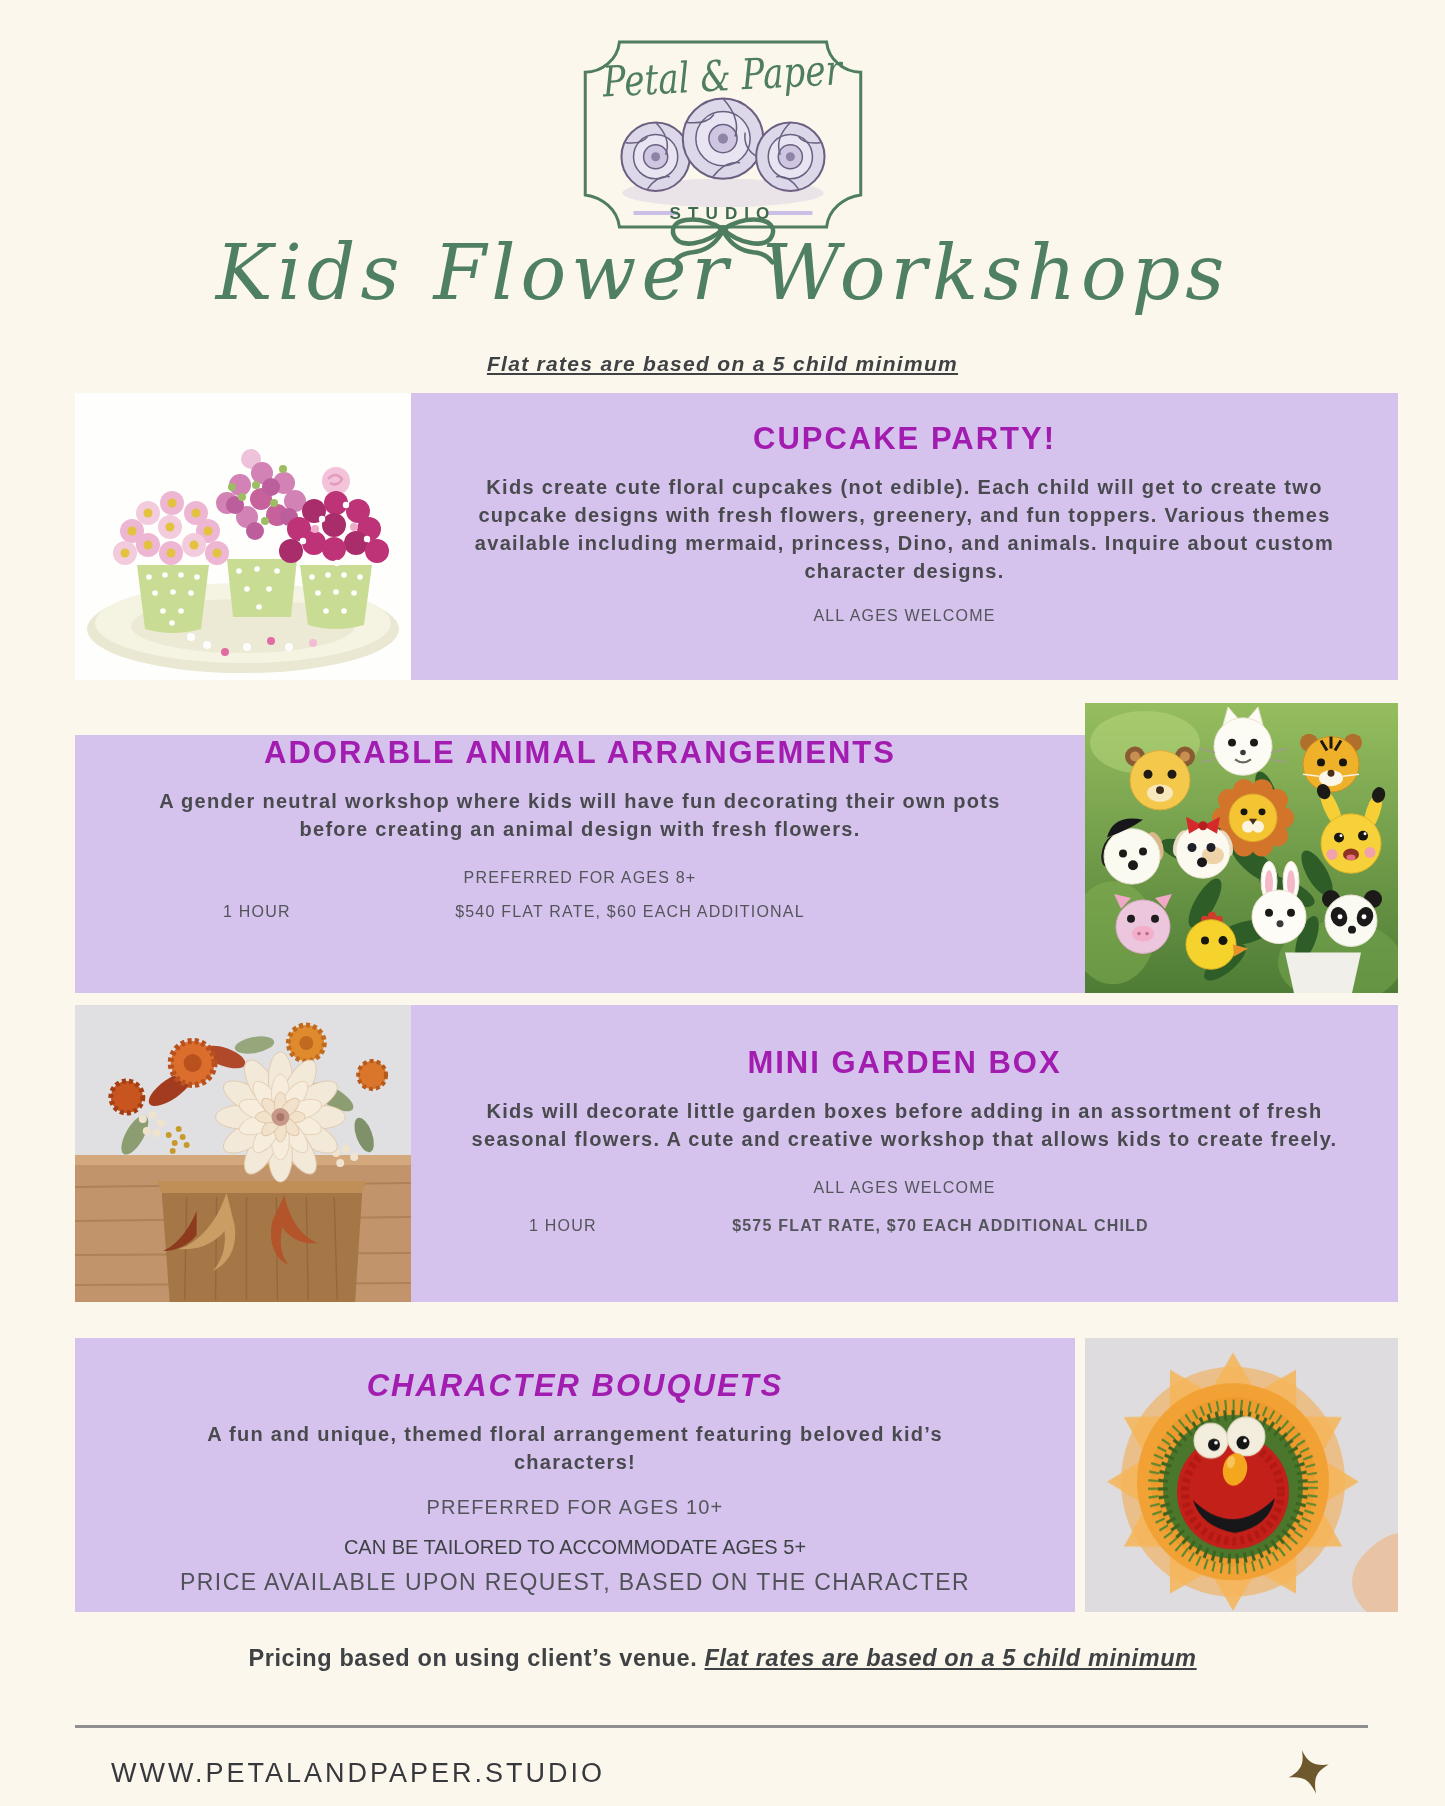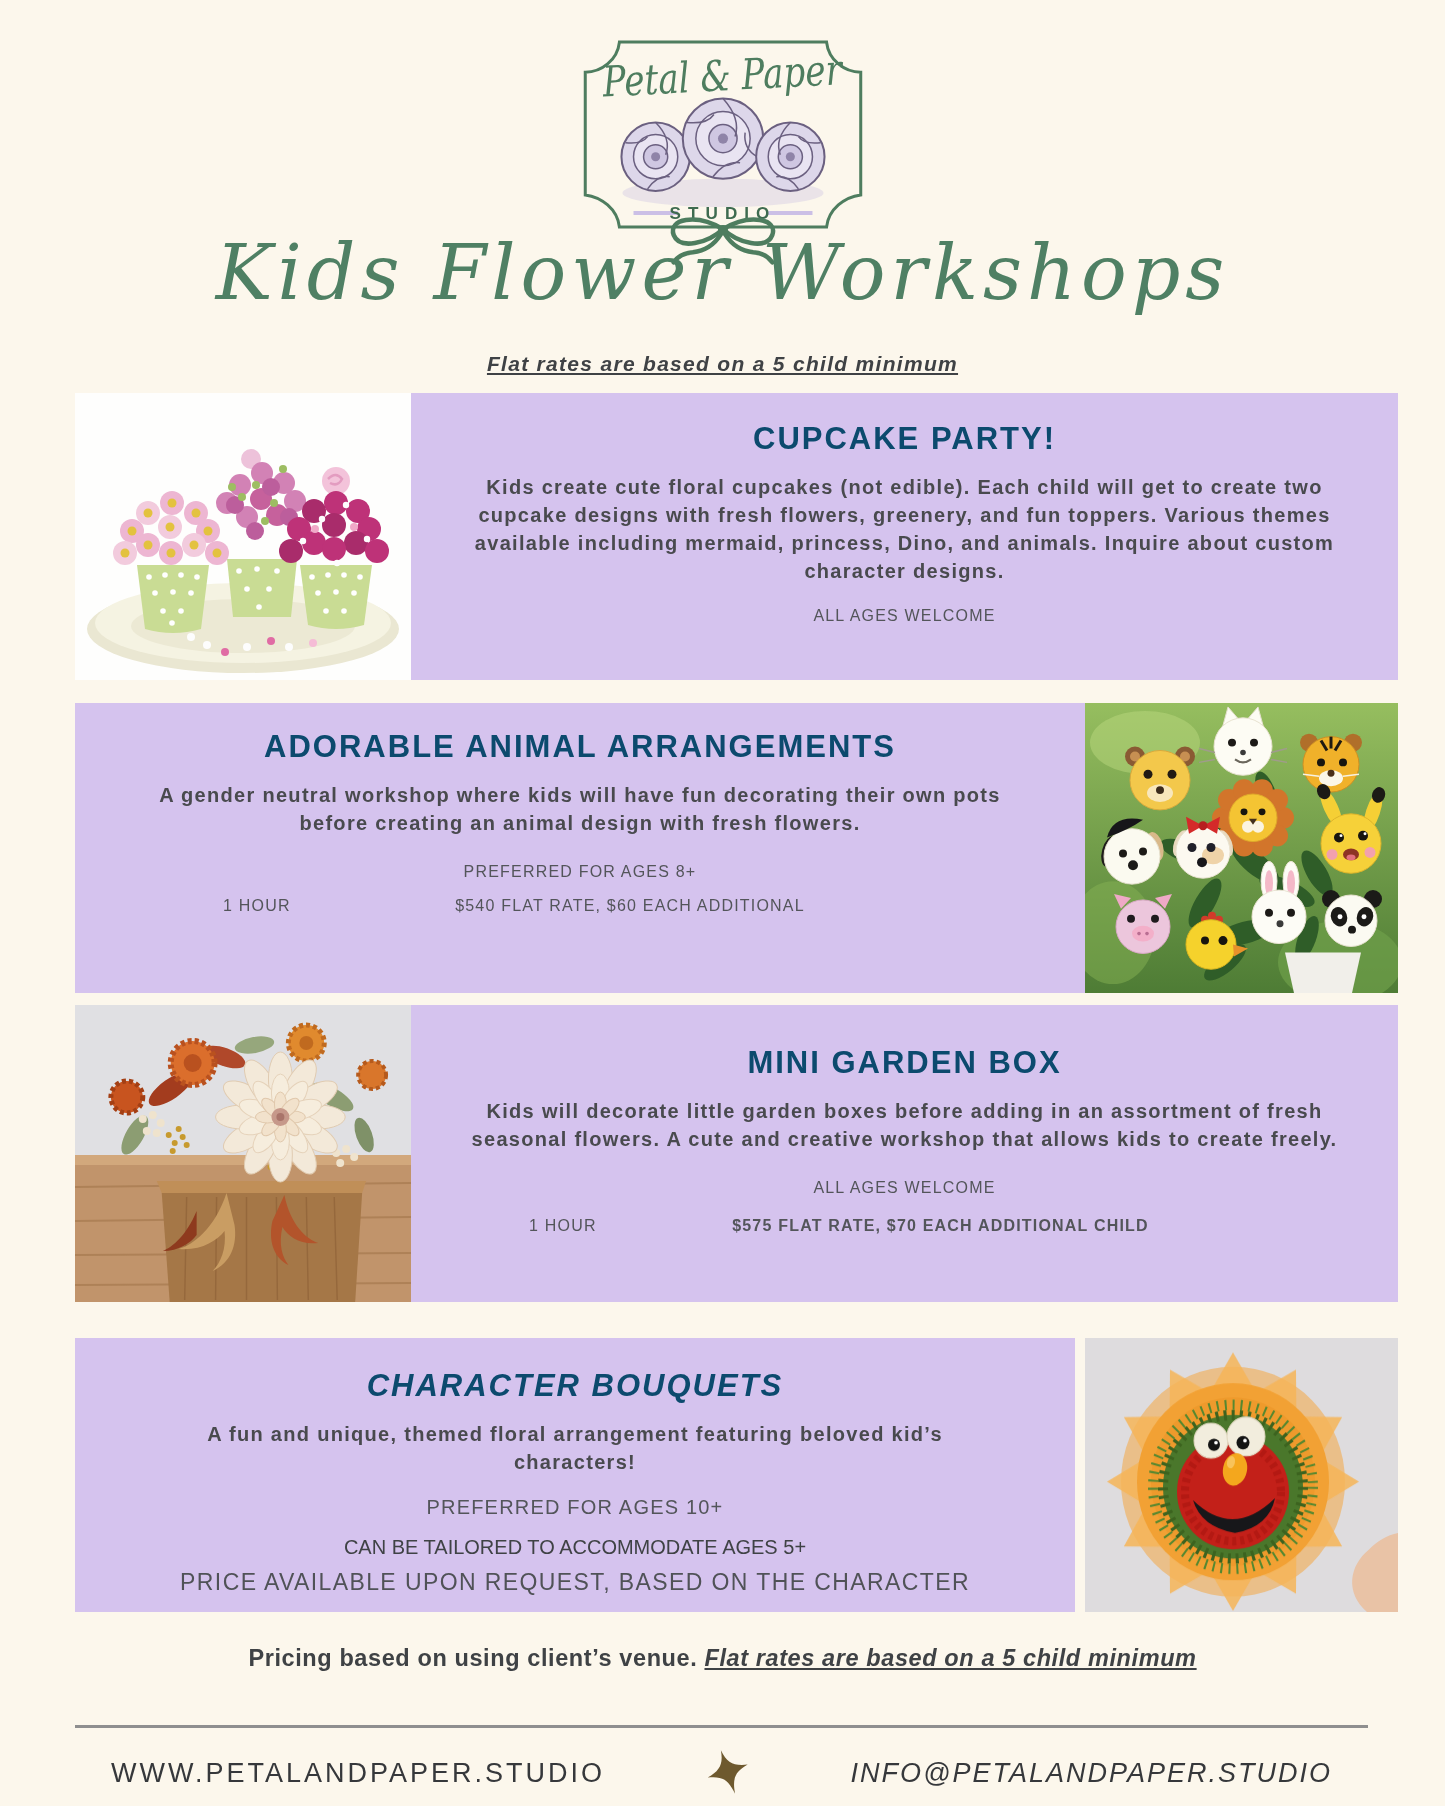--- a/index.html
+++ b/index.html
@@ -11,32 +11,32 @@
       font-family:"DejaVu Serif",serif;font-style:italic;font-size:76px;color:#4F8064;
       letter-spacing:5px;white-space:nowrap;}
   .subtitle{position:absolute;top:352px;left:0;width:100%;text-align:center;
       font-size:21px;font-weight:bold;font-style:italic;text-decoration:underline;
       letter-spacing:1.3px;color:#3F4245;}
   
   .row{position:absolute;left:75px;width:1323px;display:flex;}
   .photo{flex:0 0 auto;overflow:hidden;}
   .photo svg{display:block;width:100%;height:100%;}
   .panel{flex:1 1 auto;background:#D5C3EE;box-sizing:border-box;text-align:center;padding:0 18px;}
-  .panel h2{margin:0;font-size:31px;font-weight:bold;color:#0c4a6e;letter-spacing:2px;}
+  .panel h2{margin:0;font-size:31px;font-weight:bold;color:#a21caf;letter-spacing:2px;}
   .panel h2.italic{font-style:italic;}
   .desc{margin:16px auto 0;font-size:20px;font-weight:bold;color:#494A4E;
         letter-spacing:1.3px;line-height:28px;}
   .ages,.duration,.price{font-size:16px;color:#53555A;letter-spacing:1.2px;}
   .rate-row{position:relative;}
   .duration{position:absolute;top:0;}
   .price{display:block;text-align:center;}
   
   .s1 .panel{padding-top:28px;} .s1 .desc{max-width:920px;} .s1 .ages{margin-top:22px;display:block;}
   .s1 .rate-row{margin-top:14px;} .s1 .duration{left:58px;} .s1 .price{padding-right:42px;}
-  .s2 .panel{padding-top:26px;} .s2 .desc{max-width:880px;} .s2 .ages{margin-top:26px;display:block;}
+  .s2 .panel{margin-top:32px;} .s2 .desc{max-width:880px;} .s2 .ages{margin-top:26px;display:block;}
   .s2 .rate-row{margin-top:16px;} .s2 .duration{left:130px;} .s2 .price{padding-left:100px;}
   .s3 .panel{padding-top:40px;} .s3 .desc{max-width:880px;} .s3 .ages{margin-top:26px;display:block;}
   .s3 .rate-row{margin-top:20px;} .s3 .duration{left:100px;} .s3 .price{padding-left:72px;font-weight:bold;}
   .s4 .panel{padding-top:30px;} .s4 .desc{max-width:800px;} 
   .s4 .ages{margin-top:20px;display:block;font-size:20px;}
   .s4 .ages2{margin-top:17px;display:block;font-size:20px;}
   .s4 .price-line{margin-top:10px;display:block;font-size:23px;color:#505257;letter-spacing:1.4px;}
   
   .note{position:absolute;top:1640px;left:0;width:100%;text-align:center;}
   .note p{margin:0 auto;width:980px;font-size:23.5px;font-weight:bold;color:#3F4245;
@@ -628,16 +628,15 @@
     <p><span>Pricing based on using client’s venue. </span><span class="emph">Flat rates are based on a 5 child minimum</span></p>
   </div>
 
   <div class="rule"></div>
 
   <div class="bottombar">
     <span class="website">WWW.PETALANDPAPER.STUDIO</span>
     <svg class="sparkle" viewBox="0 0 46 52">
       <path d="M23,2 C25,16 30,21 44,24 C30,27 25,32 23,48 C21,32 16,27 2,24 C16,21 21,16 23,2 Z" fill="#6E592E" transform="rotate(-18 23 25)"></path>
     </svg>
-    <span class="email">INFO@PETALANDPAPER.STUDIO</span>
   </div>
 
 </div>
 
 </body></html>

